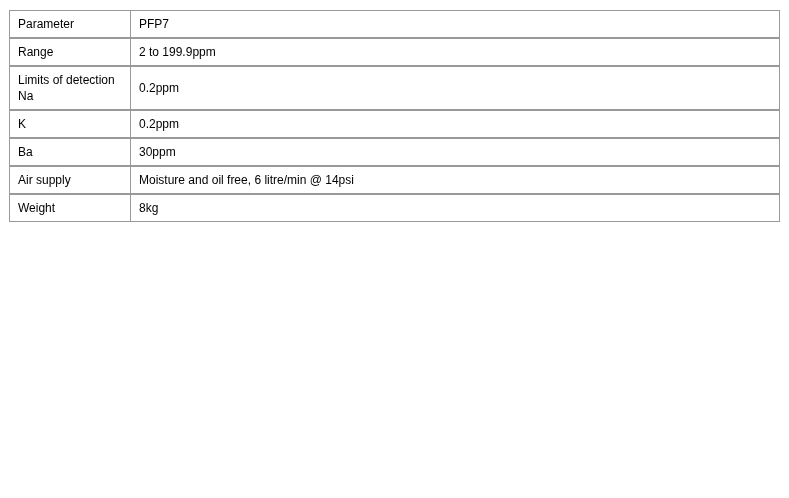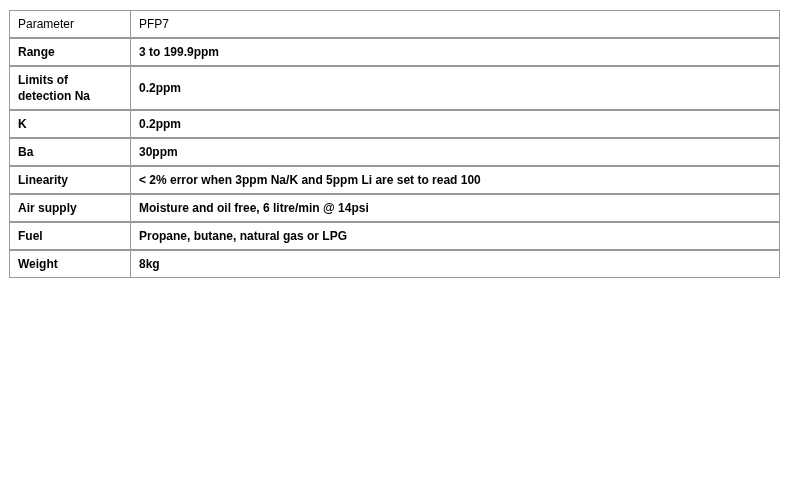--- a/index.html
+++ b/index.html
@@ -34,62 +34,53 @@
   table.spec-table td {
     border: 1px solid var(--border-color);
     padding: 5px 8px;
     line-height: 16px;
     vertical-align: middle;
     word-wrap: break-word;
   }
   
   table.spec-table tr + tr td {
     border-top: 2px solid var(--border-color);
-    font-weight: bold;
   }
   td.param-cell { width: 121px; }
   td.value-cell { }
 </style>
 </head>
 <body>
 
 <div class="page">
   <table class="spec-table">
     <tbody>
         <tr>
           <td class="param-cell">Parameter</td>
           <td class="value-cell">PFP7</td>
         </tr>
         <tr>
           <td class="param-cell">Range</td>
-          <td class="value-cell">3 to 199.9ppm</td>
+          <td class="value-cell">2 to 199.9ppm</td>
         </tr>
         <tr>
           <td class="param-cell">Limits of detection Na</td>
           <td class="value-cell">0.2ppm</td>
         </tr>
         <tr>
           <td class="param-cell">K</td>
           <td class="value-cell">0.2ppm</td>
         </tr>
         <tr>
           <td class="param-cell">Ba</td>
           <td class="value-cell">30ppm</td>
         </tr>
         <tr>
-          <td class="param-cell">Linearity</td>
-          <td class="value-cell">&lt; 2% error when 3ppm Na/K and 5ppm Li are set to read 100</td>
-        </tr>
-        <tr>
           <td class="param-cell">Air supply</td>
           <td class="value-cell">Moisture and oil free, 6 litre/min @ 14psi</td>
-        </tr>
-        <tr>
-          <td class="param-cell">Fuel</td>
-          <td class="value-cell">Propane, butane, natural gas or LPG</td>
         </tr>
         <tr>
           <td class="param-cell">Weight</td>
           <td class="value-cell">8kg</td>
         </tr>
       </tbody>
   </table>
 </div>
 
 </body></html>

